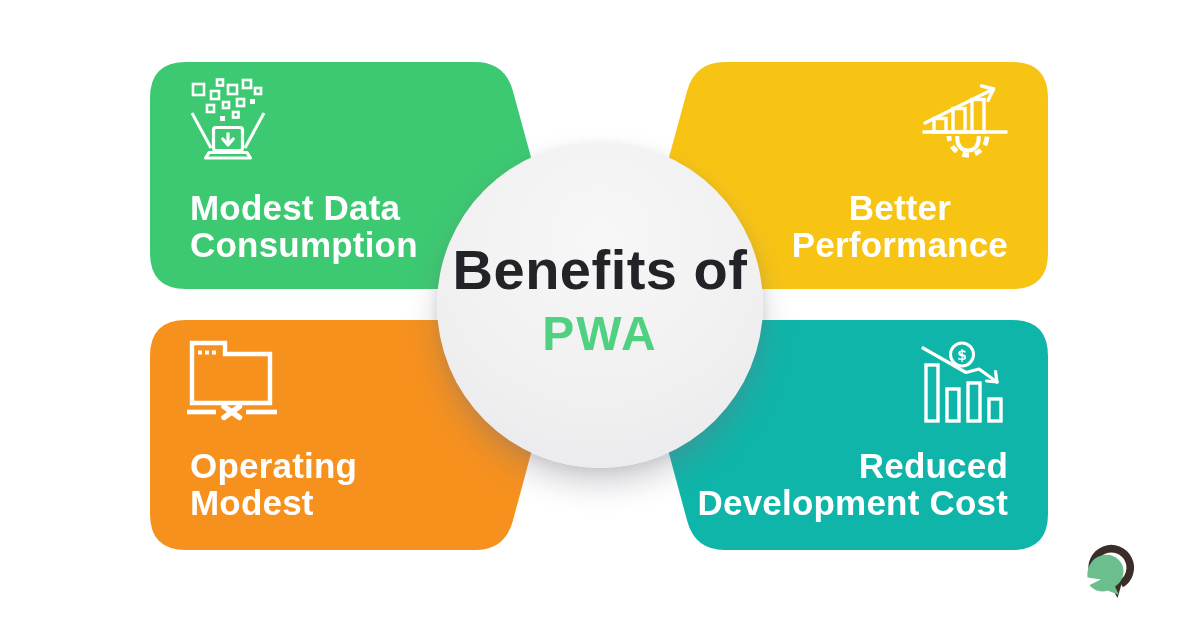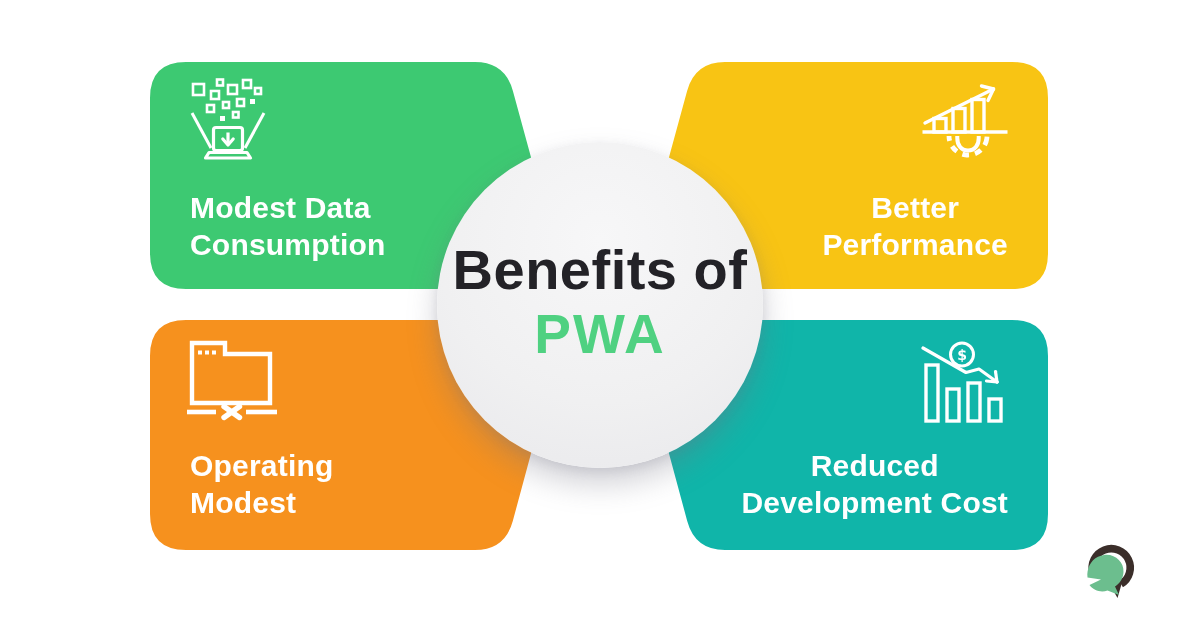--- a/index.html
+++ b/index.html
@@ -13,31 +13,31 @@
   .card-orange{fill:var(--card-orange);}
   .card-teal{fill:var(--card-teal);}
 
   .center-circle{
     position:absolute;left:437px;top:142px;width:326px;height:326px;border-radius:50%;
     background:radial-gradient(circle at 50% 30%, #f7f7f8 0%, var(--circle-fill) 58%, #e8e8eb 100%);
     box-shadow:0 16px 30px rgba(115,115,132,.33), 0 4px 10px rgba(115,115,132,.15);
     display:flex;flex-direction:column;align-items:center;justify-content:center;gap:14px;
   }
   .title-line1{font-weight:700;font-size:56px;line-height:44px;color:var(--title-dark);letter-spacing:.5px;}
-  .title-line2{font-weight:700;font-size:55px;line-height:56px;color:var(--pwa-green);letter-spacing:2px;}
+  .title-line2{font-weight:700;font-size:48px;line-height:56px;color:var(--pwa-green);letter-spacing:2px;}
 
   .card-label{
-    position:absolute;font-weight:700;font-size:30px;line-height:37px;
+    position:absolute;font-weight:700;font-size:35px;line-height:37px;
     color:var(--card-text);letter-spacing:.2px;white-space:nowrap;
   }
   .card-label span{display:block;}
   #label-modest{left:190px;top:189px;}
   #label-better{right:192px;top:189px;text-align:center;}
   #label-offline{left:190px;top:447px;}
-  #label-reduced{right:192px;top:447px;text-align:center;}
+  #label-reduced{right:192px;top:447px;text-align:right;}
 
   svg.icon{position:absolute;}
   svg.icon .st{stroke:var(--icon-stroke);fill:none;}
   svg.icon .fl{fill:var(--icon-stroke);stroke:none;}
   #icon-data{left:188px;top:78px;}
   #icon-perf{left:922px;top:82px;}
   #icon-folder{left:186px;top:336px;}
   #icon-cost{left:921px;top:341px;}
   .coin-text{font-family:"DejaVu Sans", sans-serif;font-weight:bold;font-size:14px;fill:var(--icon-stroke);}
 

